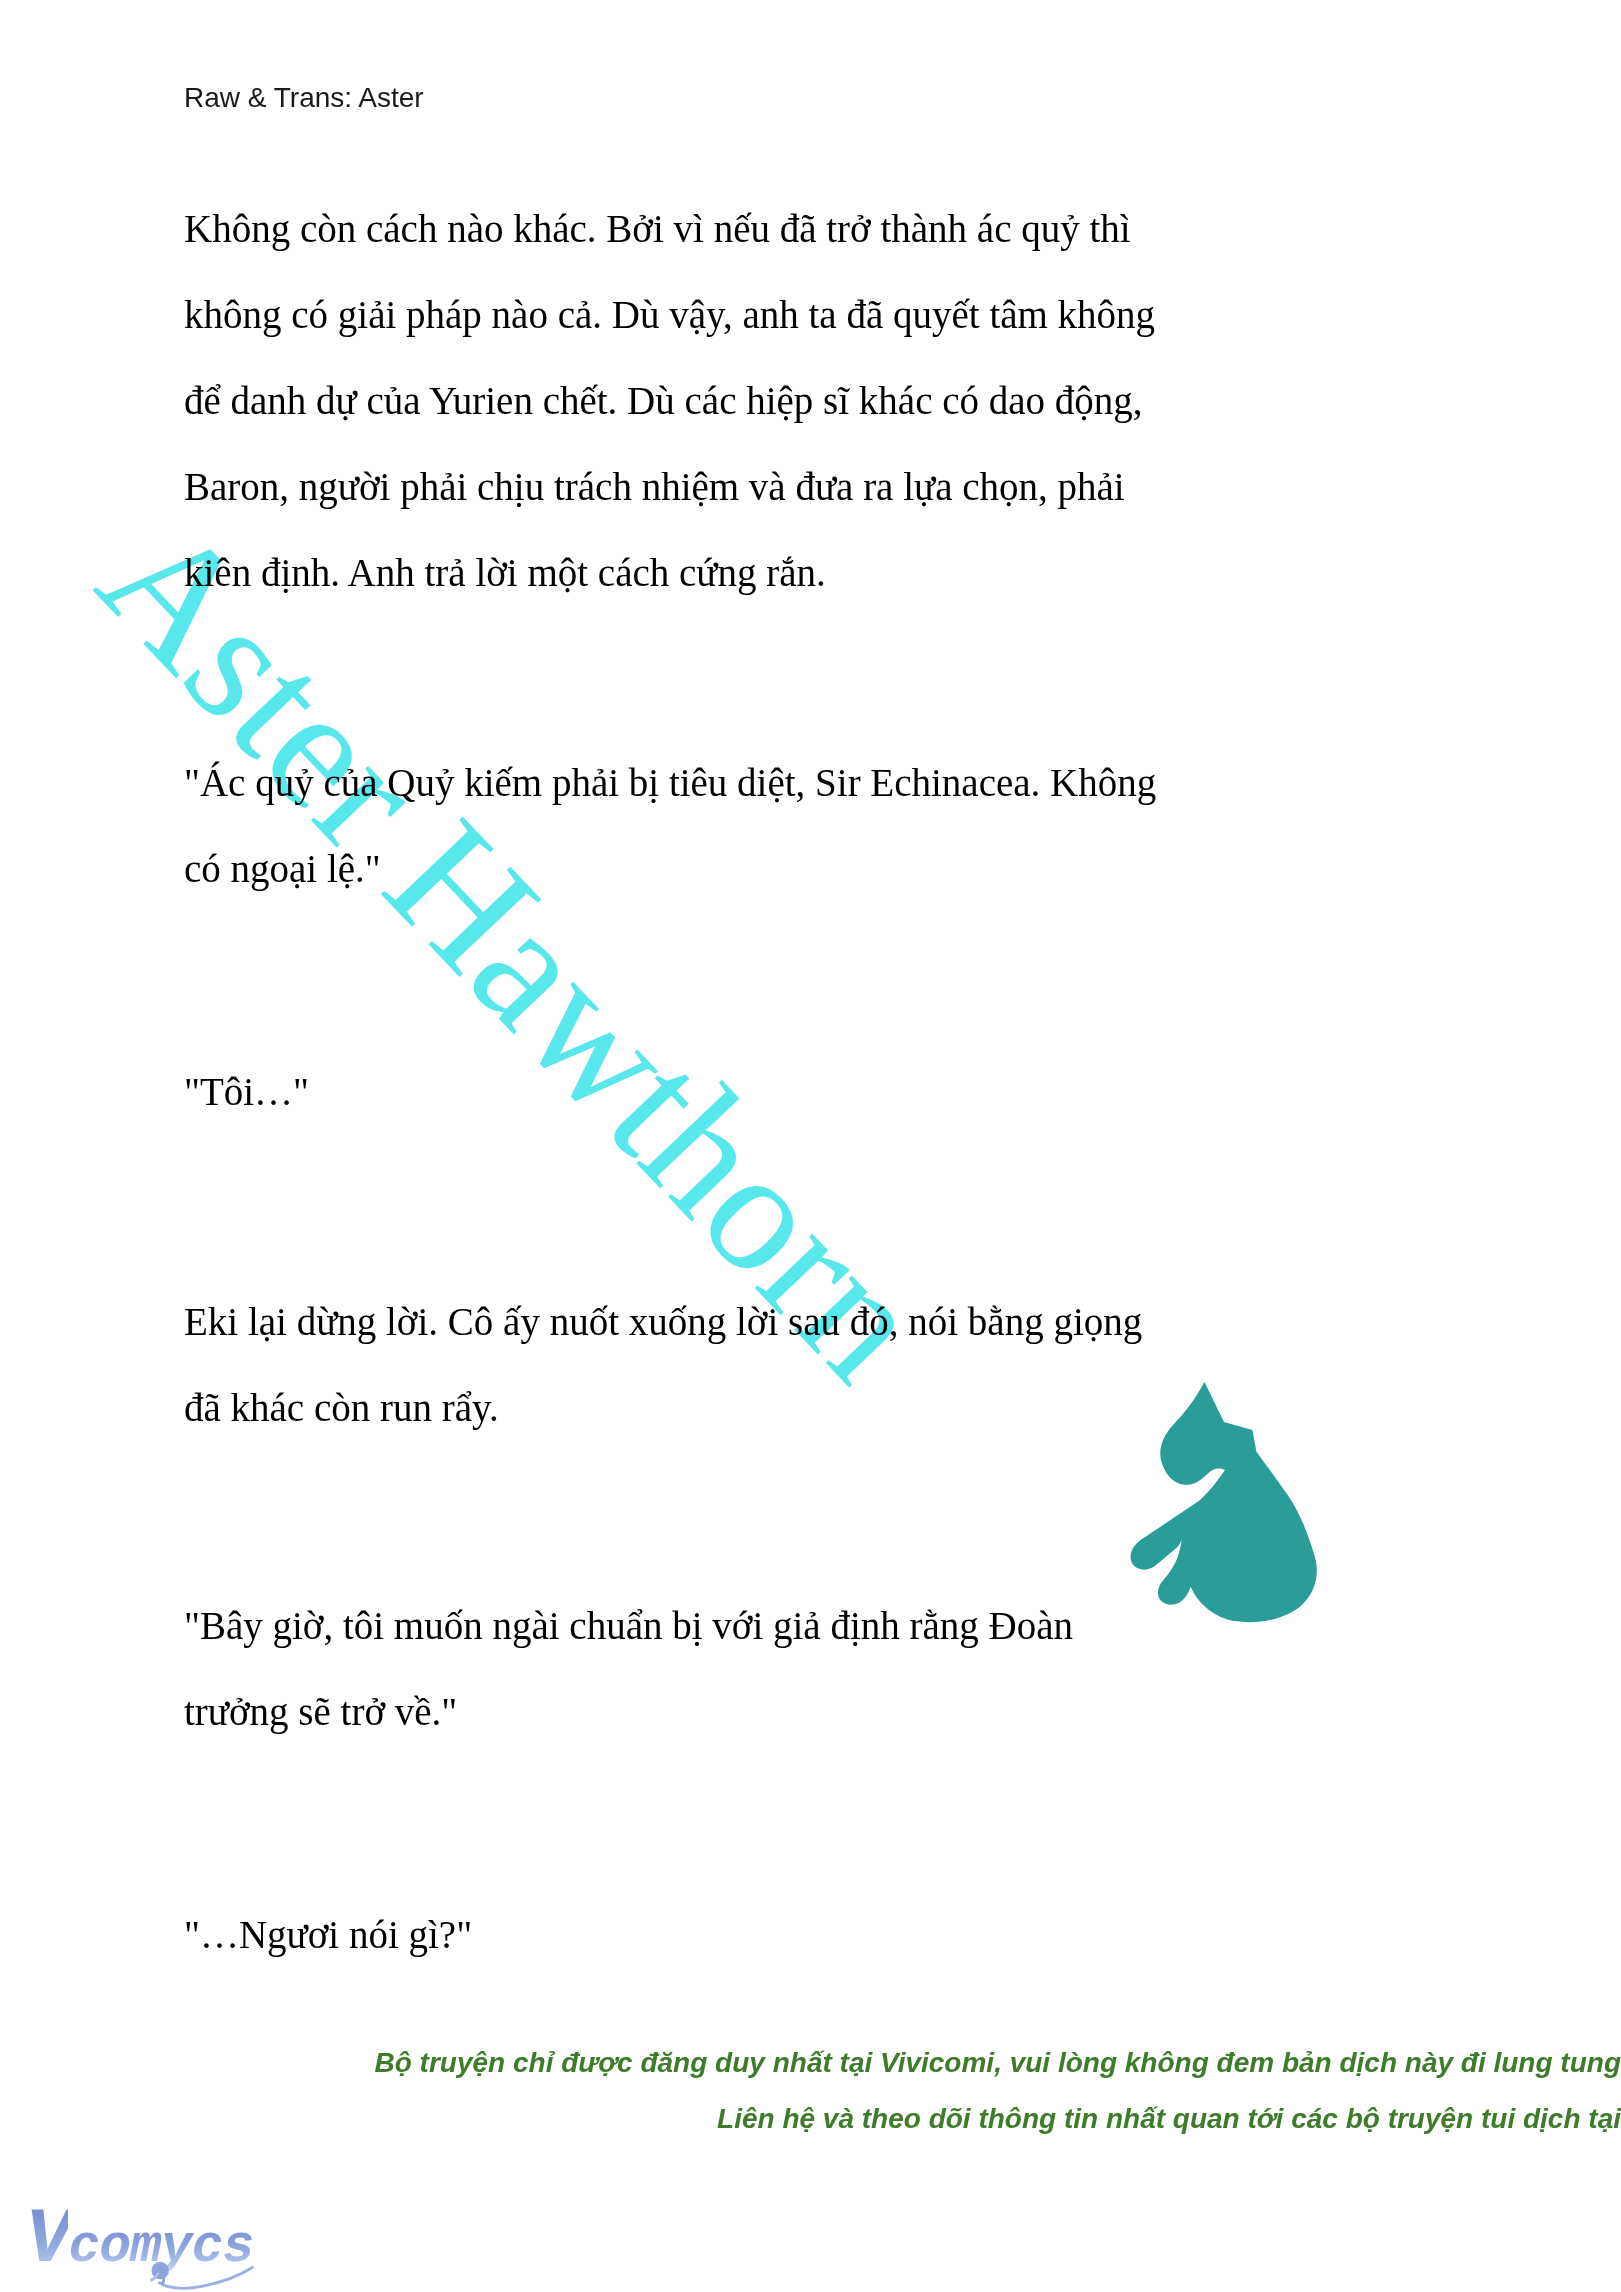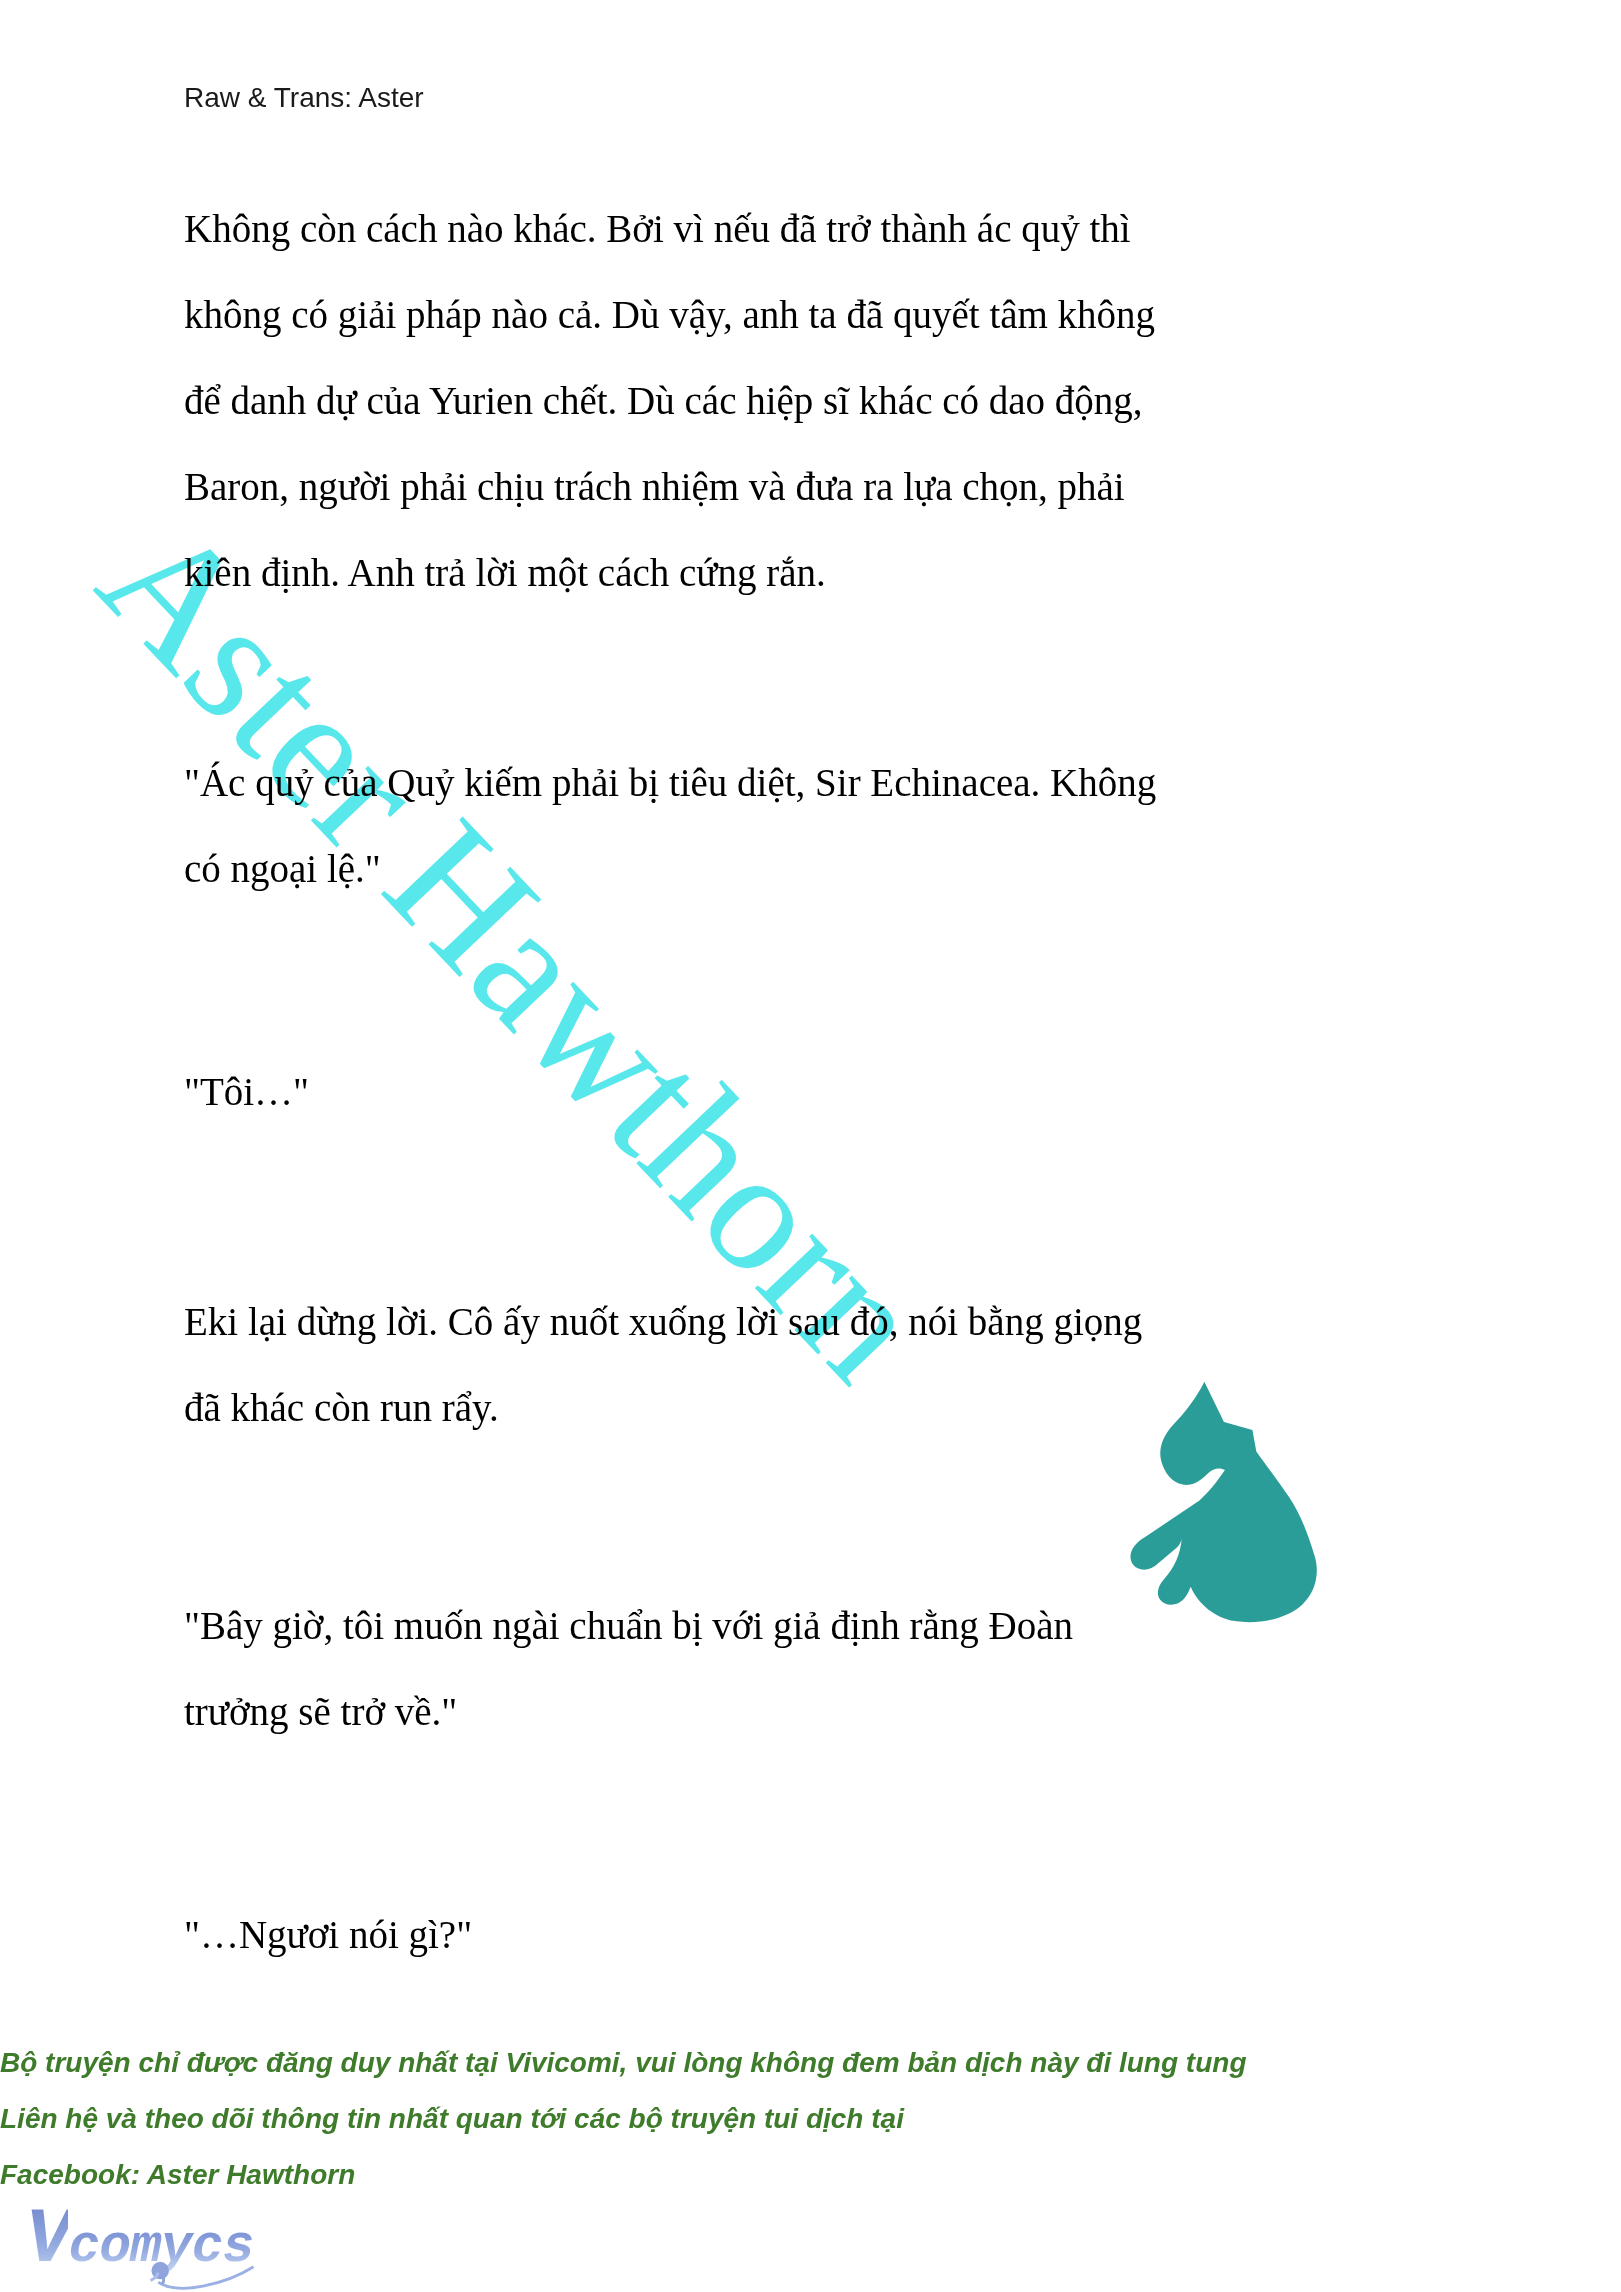--- a/index.html
+++ b/index.html
@@ -28,21 +28,21 @@
   .cat{position:absolute;left:1120px;top:1374px;z-index:1;}
   .block{
     position:absolute;left:184px;z-index:2;
     font-size:39px;line-height:86px;color:#000;
   }
   .block .line{white-space:nowrap;}
   .b1{top:186px;} .b2{top:740px;} .b3{top:1049px;}
   .b4{top:1279px;} .b5{top:1583px;} .b6{top:1892px;}
   .footer{
     position:absolute;left:0;top:2035px;width:1621px;
-    text-align:left;z-index:2;
+    text-align:right;z-index:2;
     font-family:"Liberation Sans", sans-serif;
     font-style:italic;font-weight:bold;
     font-size:28px;line-height:56px;color:#3e7b2b;
   }
   .logo{
     position:absolute;left:25.5px;top:2196px;z-index:2;
     font-family:Liberation Mono, monospace;
     font-style:italic;font-weight:bold;
     white-space:nowrap;
   }
@@ -117,21 +117,20 @@
     <div class="line">trưởng sẽ trở về."</div>
   </div>
 
   <div class="block b6">
     <div class="line">"…Ngươi nói gì?"</div>
   </div>
 
   <div class="footer">
     <div>Bộ truyện chỉ được đăng duy nhất tại Vivicomi, vui lòng không đem bản dịch này đi lung tung</div>
     <div>Liên hệ và theo dõi thông tin nhất quan tới các bộ truyện tui dịch tại</div>
-    <div>Facebook: Aster Hawthorn</div>
   </div>
 
   <div class="logo">
     <span class="grad logo-v">V</span><span class="grad logo-rest">comycs</span>
     <svg class="logo-flower" width="118" height="35" viewBox="0 0 120 36" xmlns="http://www.w3.org/2000/svg">
       <path d="M14,26 Q30,36 60,30 Q90,24 112,10" fill="none" stroke="#9bb0e4" stroke-width="3"></path>
       <circle cx="16" cy="14" r="9" fill="#8fa3dd"></circle>
       <path d="M16,14 q6,8 2,14" fill="none" stroke="#8fa3dd" stroke-width="3"></path>
       <path d="M6,24 q6,-2 8,-8" fill="none" stroke="#aabce8" stroke-width="3"></path>
     </svg>

